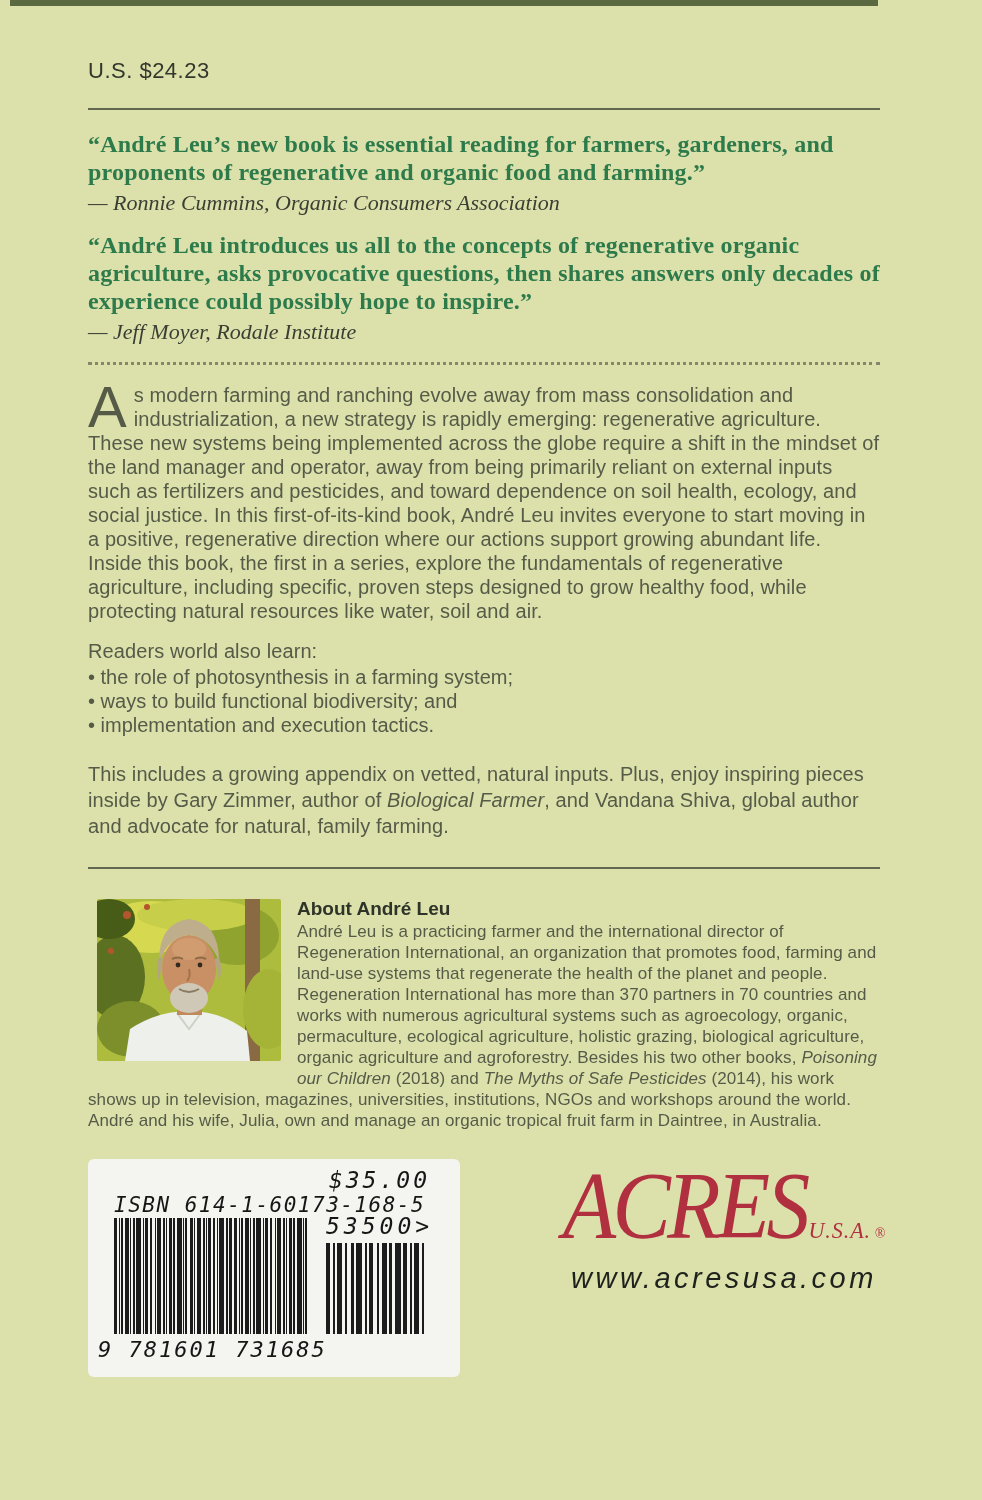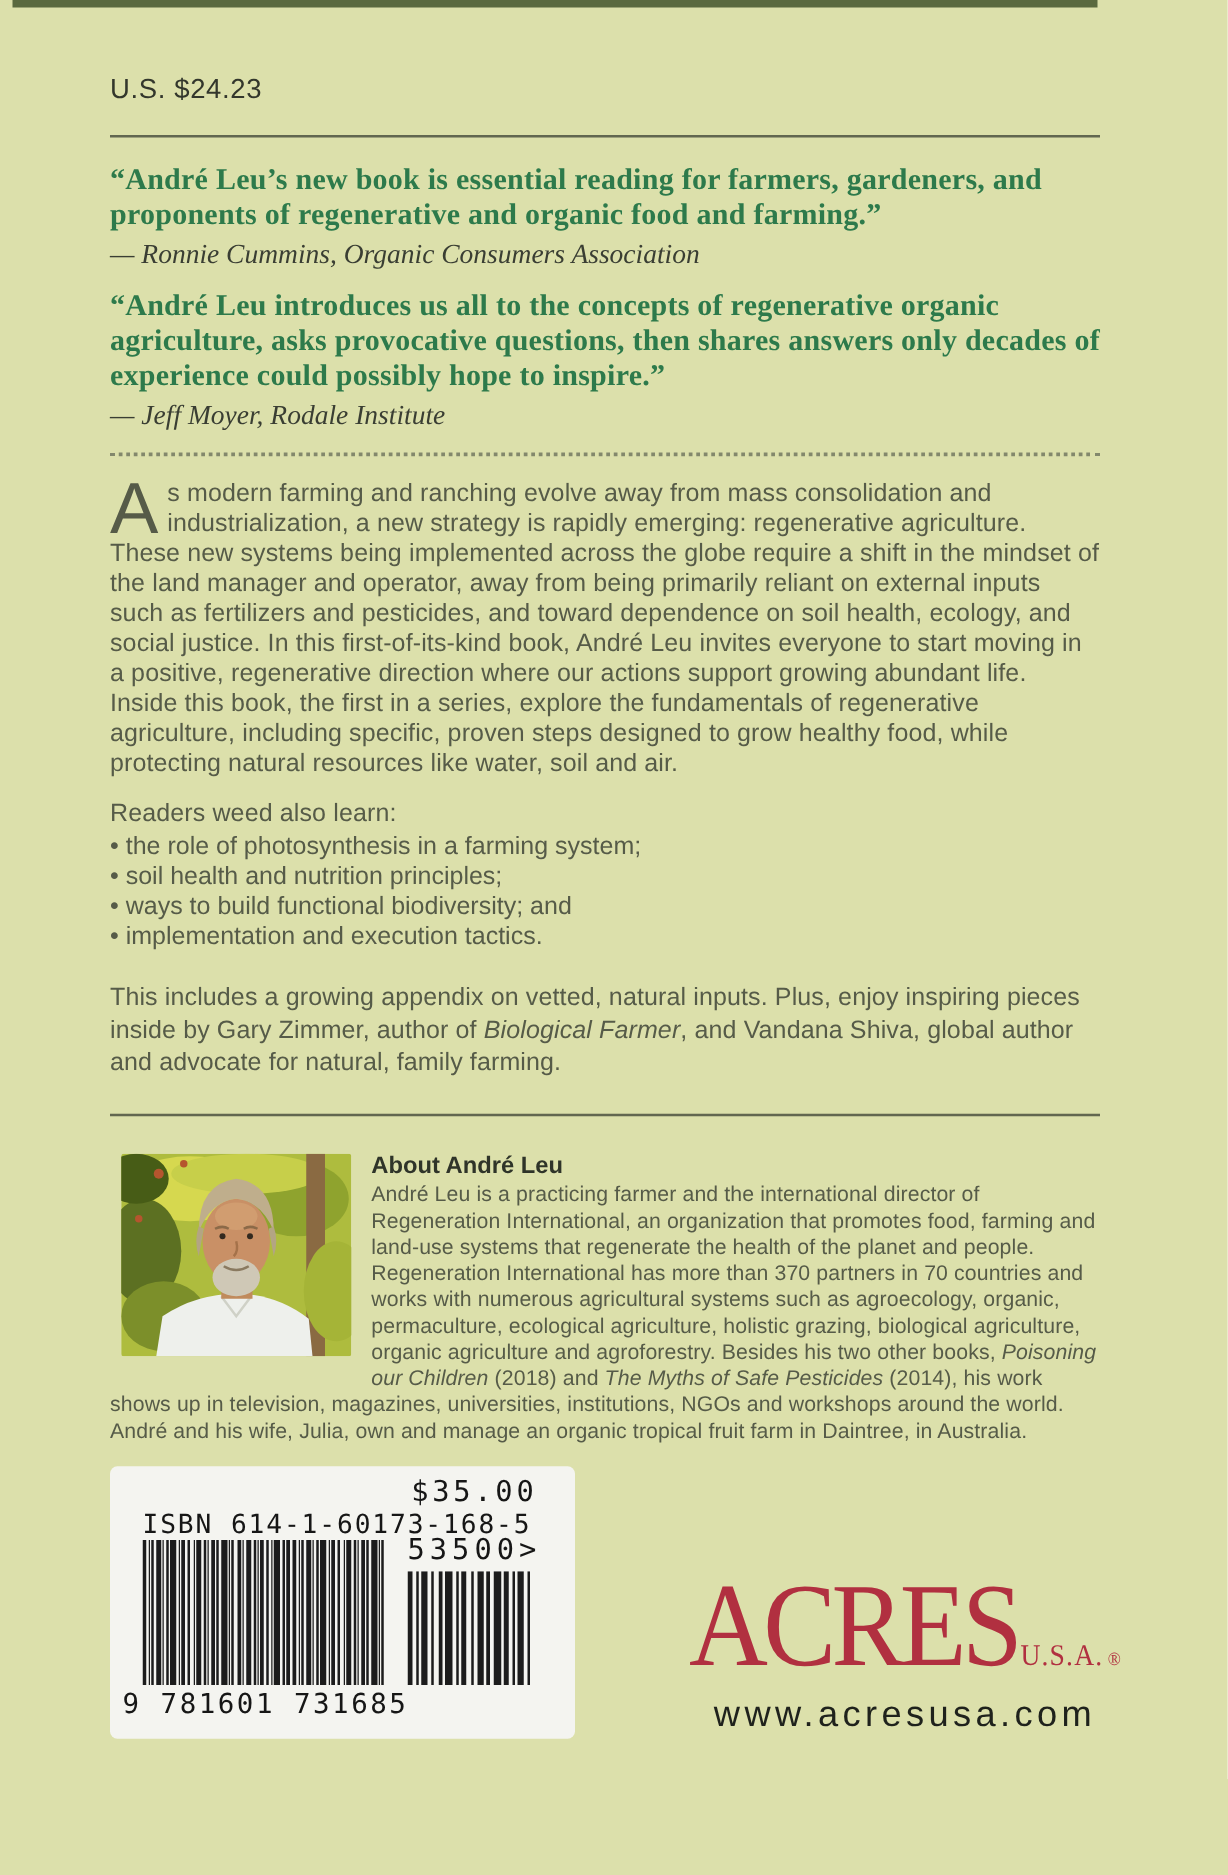--- a/index.html
+++ b/index.html
@@ -62,21 +62,21 @@
   .about::after{content:"";display:block;clear:both;}
   .photo{
     float:left;width:184px;height:162px;margin:4px 16px 10px 9px;
     border-radius:2px;display:block;
   }
   .about-heading{
     font-size:19px;font-weight:bold;color:#2f3429;line-height:24px;padding-top:2px;
   }
   .about-text{font-size:17px;line-height:21px;letter-spacing:.1px;}
   .footer-row{
-    margin-top:18px;display:flex;justify-content:space-between;align-items:flex-end;
+    margin-top:28px;display:flex;justify-content:space-between;align-items:flex-start;font-style:italic;
   }
   .barcode-label{
     position:relative;width:372px;height:218px;background:var(--barcode-bg);
     border-radius:6px;color:#161616;
     font-family:"DejaVu Sans Mono",monospace;
   }
   .bc-price{position:absolute;top:8px;left:180px;width:162px;text-align:right;font-size:23px;letter-spacing:3px;}
   .bc-isbn{position:absolute;top:34px;left:26px;font-size:21px;letter-spacing:1.5px;white-space:nowrap;}
   .bc-main-bars{position:absolute;top:59px;left:26px;width:196px;height:116px;display:flex;overflow:hidden;}
   .bc-supp-text{position:absolute;top:54px;left:238px;width:112px;font-size:23px;letter-spacing:4px;}
@@ -117,25 +117,24 @@
 
     <div class="quote">
       <p class="quote-text">“André Leu introduces us all to the concepts of regenerative organic agriculture, asks provocative questions, then shares answers only decades of experience could possibly hope to inspire.”</p>
       <p class="quote-attr">— Jeff Moyer, Rodale Institute</p>
     </div>
 
     <hr class="dotted">
 
     <p class="body-text synopsis"><span class="dropcap">A</span><span>s modern farming and ranching evolve away from mass consolidation and industrialization, a new strategy is rapidly emerging: regenerative agriculture. These new systems being implemented across the globe require a shift in the mindset of the land manager and operator, away from being primarily reliant on external inputs such as fertilizers and pesticides, and toward dependence on soil health, ecology, and social justice. In this first-of-its-kind book, André Leu invites everyone to start moving in a positive, regenerative direction where our actions support growing abundant life. Inside this book, the first in a series, explore the fundamentals of regenerative agriculture, including specific, proven steps designed to grow healthy food, while protecting natural resources like water, soil and air.</span></p>
 
-    <p class="body-text learn-intro">Readers weed also learn:</p>
+    <p class="body-text learn-intro">Readers world also learn:</p>
 
     <ul class="learn-list">
       <li>• the role of photosynthesis in a farming system;</li>
-      <li>• soil health and nutrition principles;</li>
       <li>• ways to build functional biodiversity; and</li>
       <li>• implementation and execution tactics.</li>
     </ul>
 
     <p class="body-text closing"><span>This includes a growing appendix on vetted, natural inputs. Plus, enjoy inspiring pieces inside by Gary Zimmer, author of </span><i>Biological Farmer</i><span>, and Vandana Shiva, global author and advocate for natural, family farming.</span></p>
 
     <hr class="solid closing-rule">
 
     <div class="about">
       <svg class="photo" viewBox="0 0 184 162" preserveAspectRatio="none">

